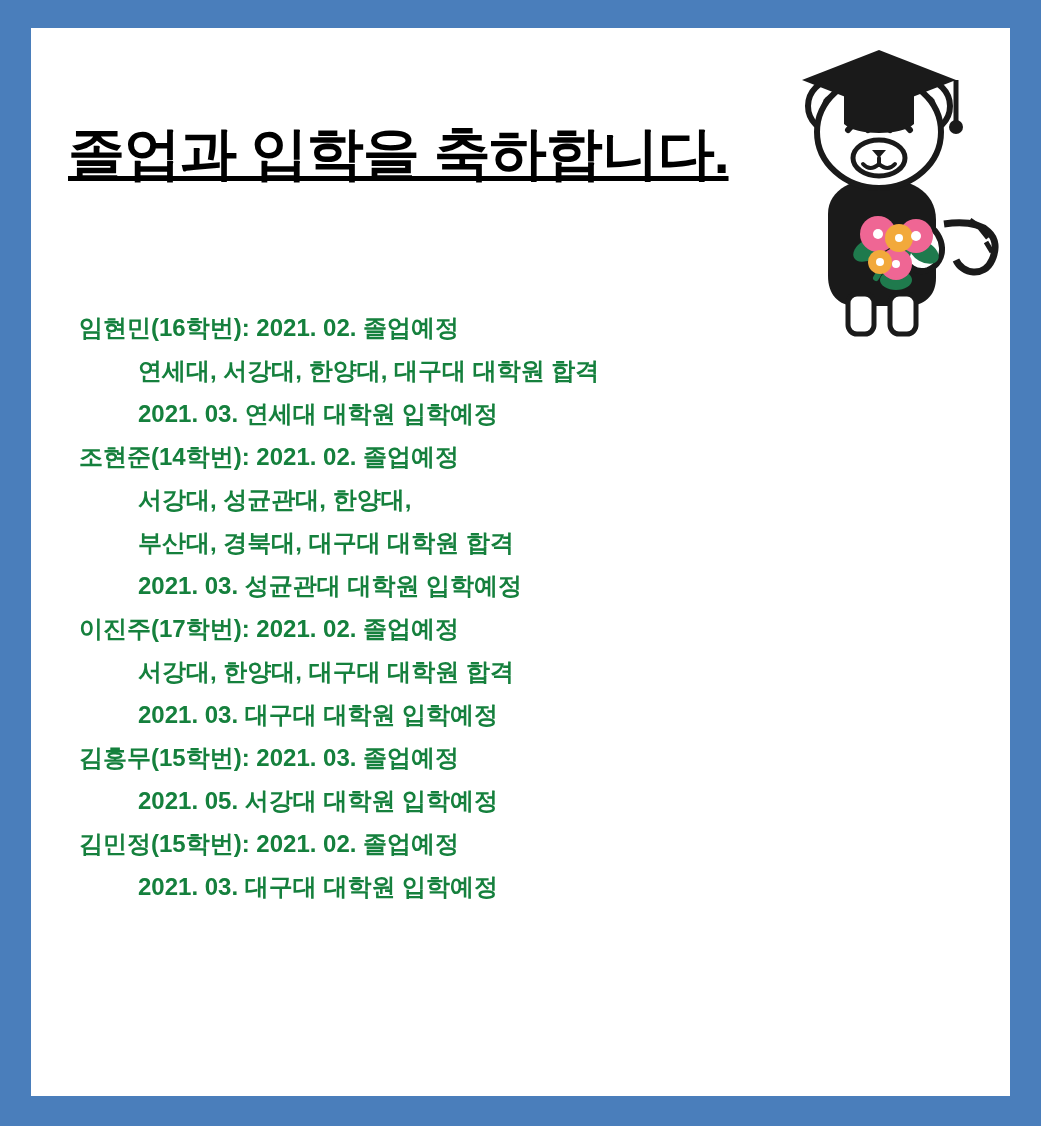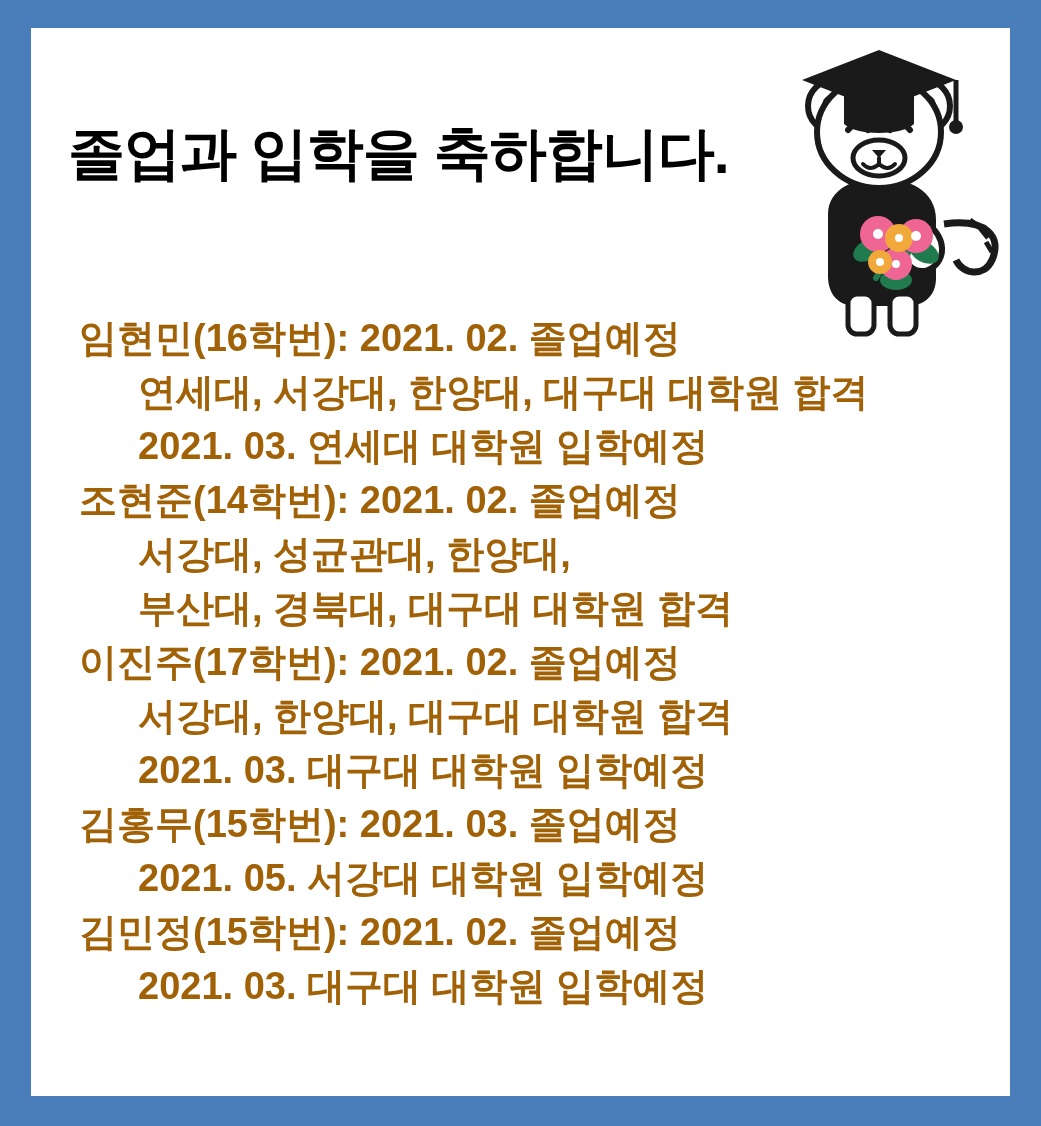--- a/index.html
+++ b/index.html
@@ -24,44 +24,44 @@
   }
   .title {
     position: absolute;
     left: 37px;
     top: 88px;
     font-size: 57px;
     font-weight: bold;
     color: #000000;
     letter-spacing: -1px;
     white-space: nowrap;
+    text-decoration: underline;
   }
   .mascot {
     position: absolute;
     right: 4px;
     top: 0px;
     width: 250px;
     height: 320px;
   }
   .entries {
     position: absolute;
     left: 0;
     top: 278px;
     width: 979px;
   }
   .entry {
     margin: 0;
   }
   .line {
-    font-size: 38px;
+    font-size: 24px;
     font-weight: bold;
-    color: #a16207;
+    color: #15803d;
     line-height: 43px;
     white-space: nowrap;
-    margin-top: 11px;
   }
   .line.head {
     padding-left: 48px;
   }
   .line.sub {
     padding-left: 107px;
   }
 </style>
 </head>
 <body>
@@ -135,20 +135,21 @@
     <div class="entry">
       <div class="line head">임현민(16학번): 2021. 02. 졸업예정</div>
       <div class="line sub">연세대, 서강대, 한양대, 대구대 대학원 합격</div>
       <div class="line sub">2021. 03. 연세대 대학원 입학예정</div>
     </div>
 
     <div class="entry">
       <div class="line head">조현준(14학번): 2021. 02. 졸업예정</div>
       <div class="line sub">서강대, 성균관대, 한양대,</div>
       <div class="line sub">부산대, 경북대, 대구대 대학원 합격</div>
+      <div class="line sub">2021. 03. 성균관대 대학원 입학예정</div>
     </div>
 
     <div class="entry">
       <div class="line head">이진주(17학번): 2021. 02. 졸업예정</div>
       <div class="line sub">서강대, 한양대, 대구대 대학원 합격</div>
       <div class="line sub">2021. 03. 대구대 대학원 입학예정</div>
     </div>
 
     <div class="entry">
       <div class="line head">김홍무(15학번): 2021. 03. 졸업예정</div>

